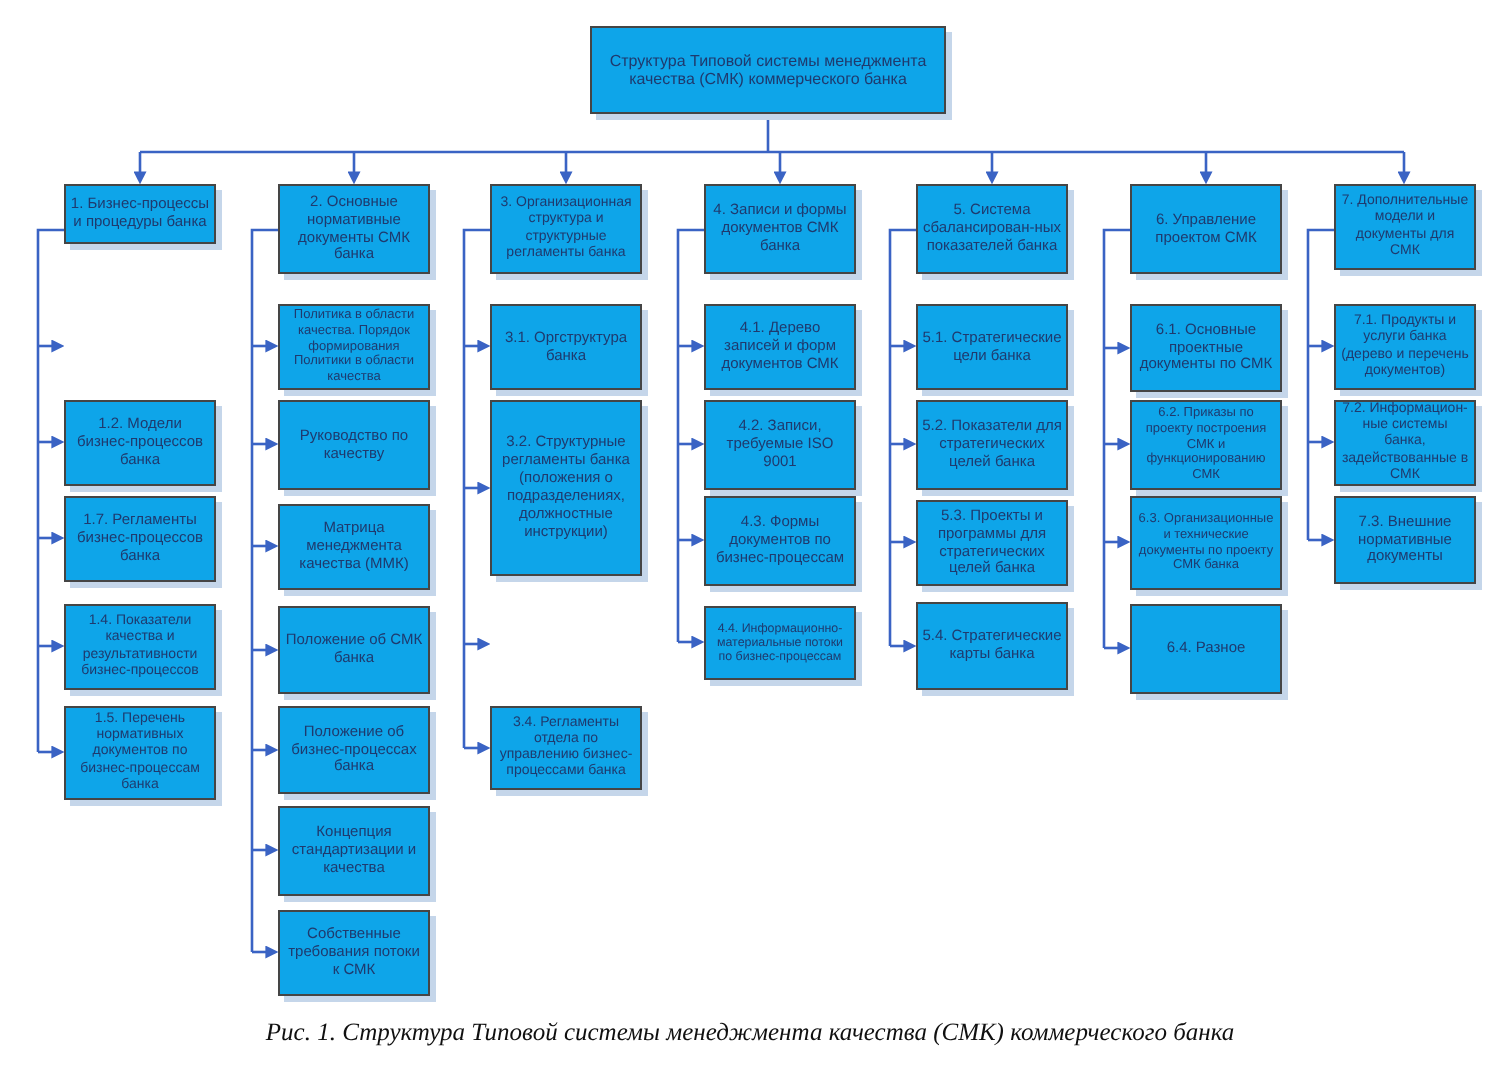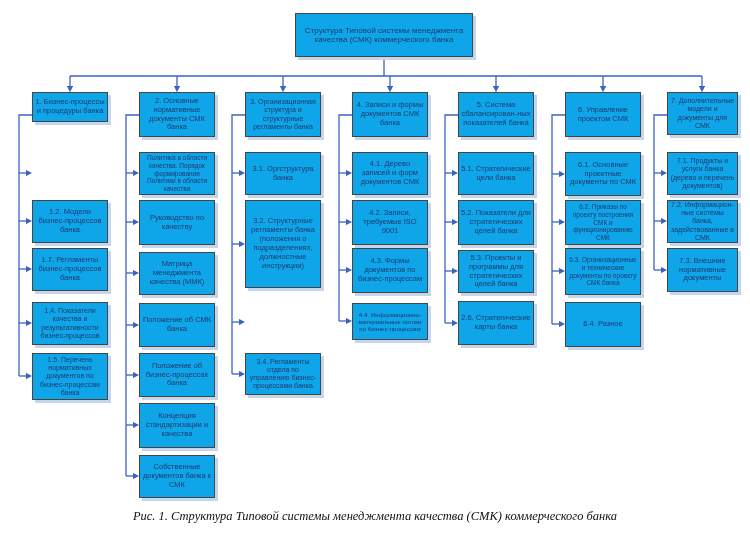--- a/index.html
+++ b/index.html
@@ -100,38 +100,38 @@
   <div class="box md" style="left:32px;top:302px;width:76px;height:43px">1.4. Показатели качества и результативности бизнес-процессов</div>
   <div class="box md" style="left:32px;top:353px;width:76px;height:47px">1.5. Перечень нормативных документов по бизнес-процессам банка</div>
 
   <div class="box" style="left:139px;top:92px;width:76px;height:45px">2. Основные нормативные документы СМК банка</div>
   <div class="box sm" style="left:139px;top:152px;width:76px;height:43px">Политика в области качества. Порядок формирования Политики в области качества</div>
   <div class="box" style="left:139px;top:200px;width:76px;height:45px">Руководство по качеству</div>
   <div class="box" style="left:139px;top:252px;width:76px;height:43px">Матрица менеджмента качества (ММК)</div>
   <div class="box" style="left:139px;top:303px;width:76px;height:44px">Положение об СМК банка</div>
   <div class="box" style="left:139px;top:353px;width:76px;height:44px">Положение об бизнес-процессах банка</div>
   <div class="box" style="left:139px;top:403px;width:76px;height:45px">Концепция стандартизации и качества</div>
-  <div class="box" style="left:139px;top:455px;width:76px;height:43px">Собственные документов банка к СМК</div>
+  <div class="box" style="left:139px;top:455px;width:76px;height:43px">Собственные требования потоки к СМК</div>
 
   <div class="box md" style="left:245px;top:92px;width:76px;height:45px">3. Организационная структура и структурные регламенты банка</div>
   <div class="box" style="left:245px;top:152px;width:76px;height:43px">3.1. Оргструктура банка</div>
   <div class="box" style="left:245px;top:200px;width:76px;height:88px">3.2. Структурные регламенты банка (положения о подразделениях, должностные инструкции)</div>
   <div class="box md" style="left:245px;top:353px;width:76px;height:42px">3.4. Регламенты отдела по управлению бизнес-процессами банка</div>
 
   <div class="box" style="left:352px;top:92px;width:76px;height:45px">4. Записи и формы документов СМК банка</div>
   <div class="box" style="left:352px;top:152px;width:76px;height:43px">4.1. Дерево записей и форм документов СМК</div>
   <div class="box" style="left:352px;top:200px;width:76px;height:45px">4.2. Записи, требуемые ISO 9001</div>
   <div class="box" style="left:352px;top:248px;width:76px;height:45px">4.3. Формы документов по бизнес-процессам</div>
   <div class="box xs" style="left:352px;top:303px;width:76px;height:37px">4.4. Информационно-материальные потоки по бизнес-процессам</div>
 
   <div class="box" style="left:458px;top:92px;width:76px;height:45px">5. Система сбалансирован-ных показателей банка</div>
   <div class="box" style="left:458px;top:152px;width:76px;height:43px">5.1. Стратегические цели банка</div>
   <div class="box" style="left:458px;top:200px;width:76px;height:45px">5.2. Показатели для стратегических целей банка</div>
   <div class="box" style="left:458px;top:250px;width:76px;height:43px">5.3. Проекты и программы для стратегических целей банка</div>
-  <div class="box" style="left:458px;top:301px;width:76px;height:44px">2.6. Стратегические карты банка</div>
+  <div class="box" style="left:458px;top:301px;width:76px;height:44px">5.4. Стратегические карты банка</div>
 
   <div class="box" style="left:565px;top:92px;width:76px;height:45px">6. Управление проектом СМК</div>
   <div class="box" style="left:565px;top:152px;width:76px;height:44px">6.1. Основные проектные документы по СМК</div>
   <div class="box sm" style="left:565px;top:200px;width:76px;height:45px">6.2. Приказы по проекту построения СМК и функционированию СМК</div>
   <div class="box sm" style="left:565px;top:248px;width:76px;height:47px">6.3. Организационные и технические документы по проекту СМК банка</div>
   <div class="box" style="left:565px;top:302px;width:76px;height:45px">6.4. Разное</div>
 
   <div class="box md" style="left:667px;top:92px;width:71px;height:43px">7. Дополнительные модели и документы для СМК</div>
   <div class="box md" style="left:667px;top:152px;width:71px;height:43px">7.1. Продукты и услуги банка (дерево и перечень документов)</div>
   <div class="box md" style="left:667px;top:200px;width:71px;height:43px">7.2. Информацион-ные системы банка, задействованные в СМК</div>

